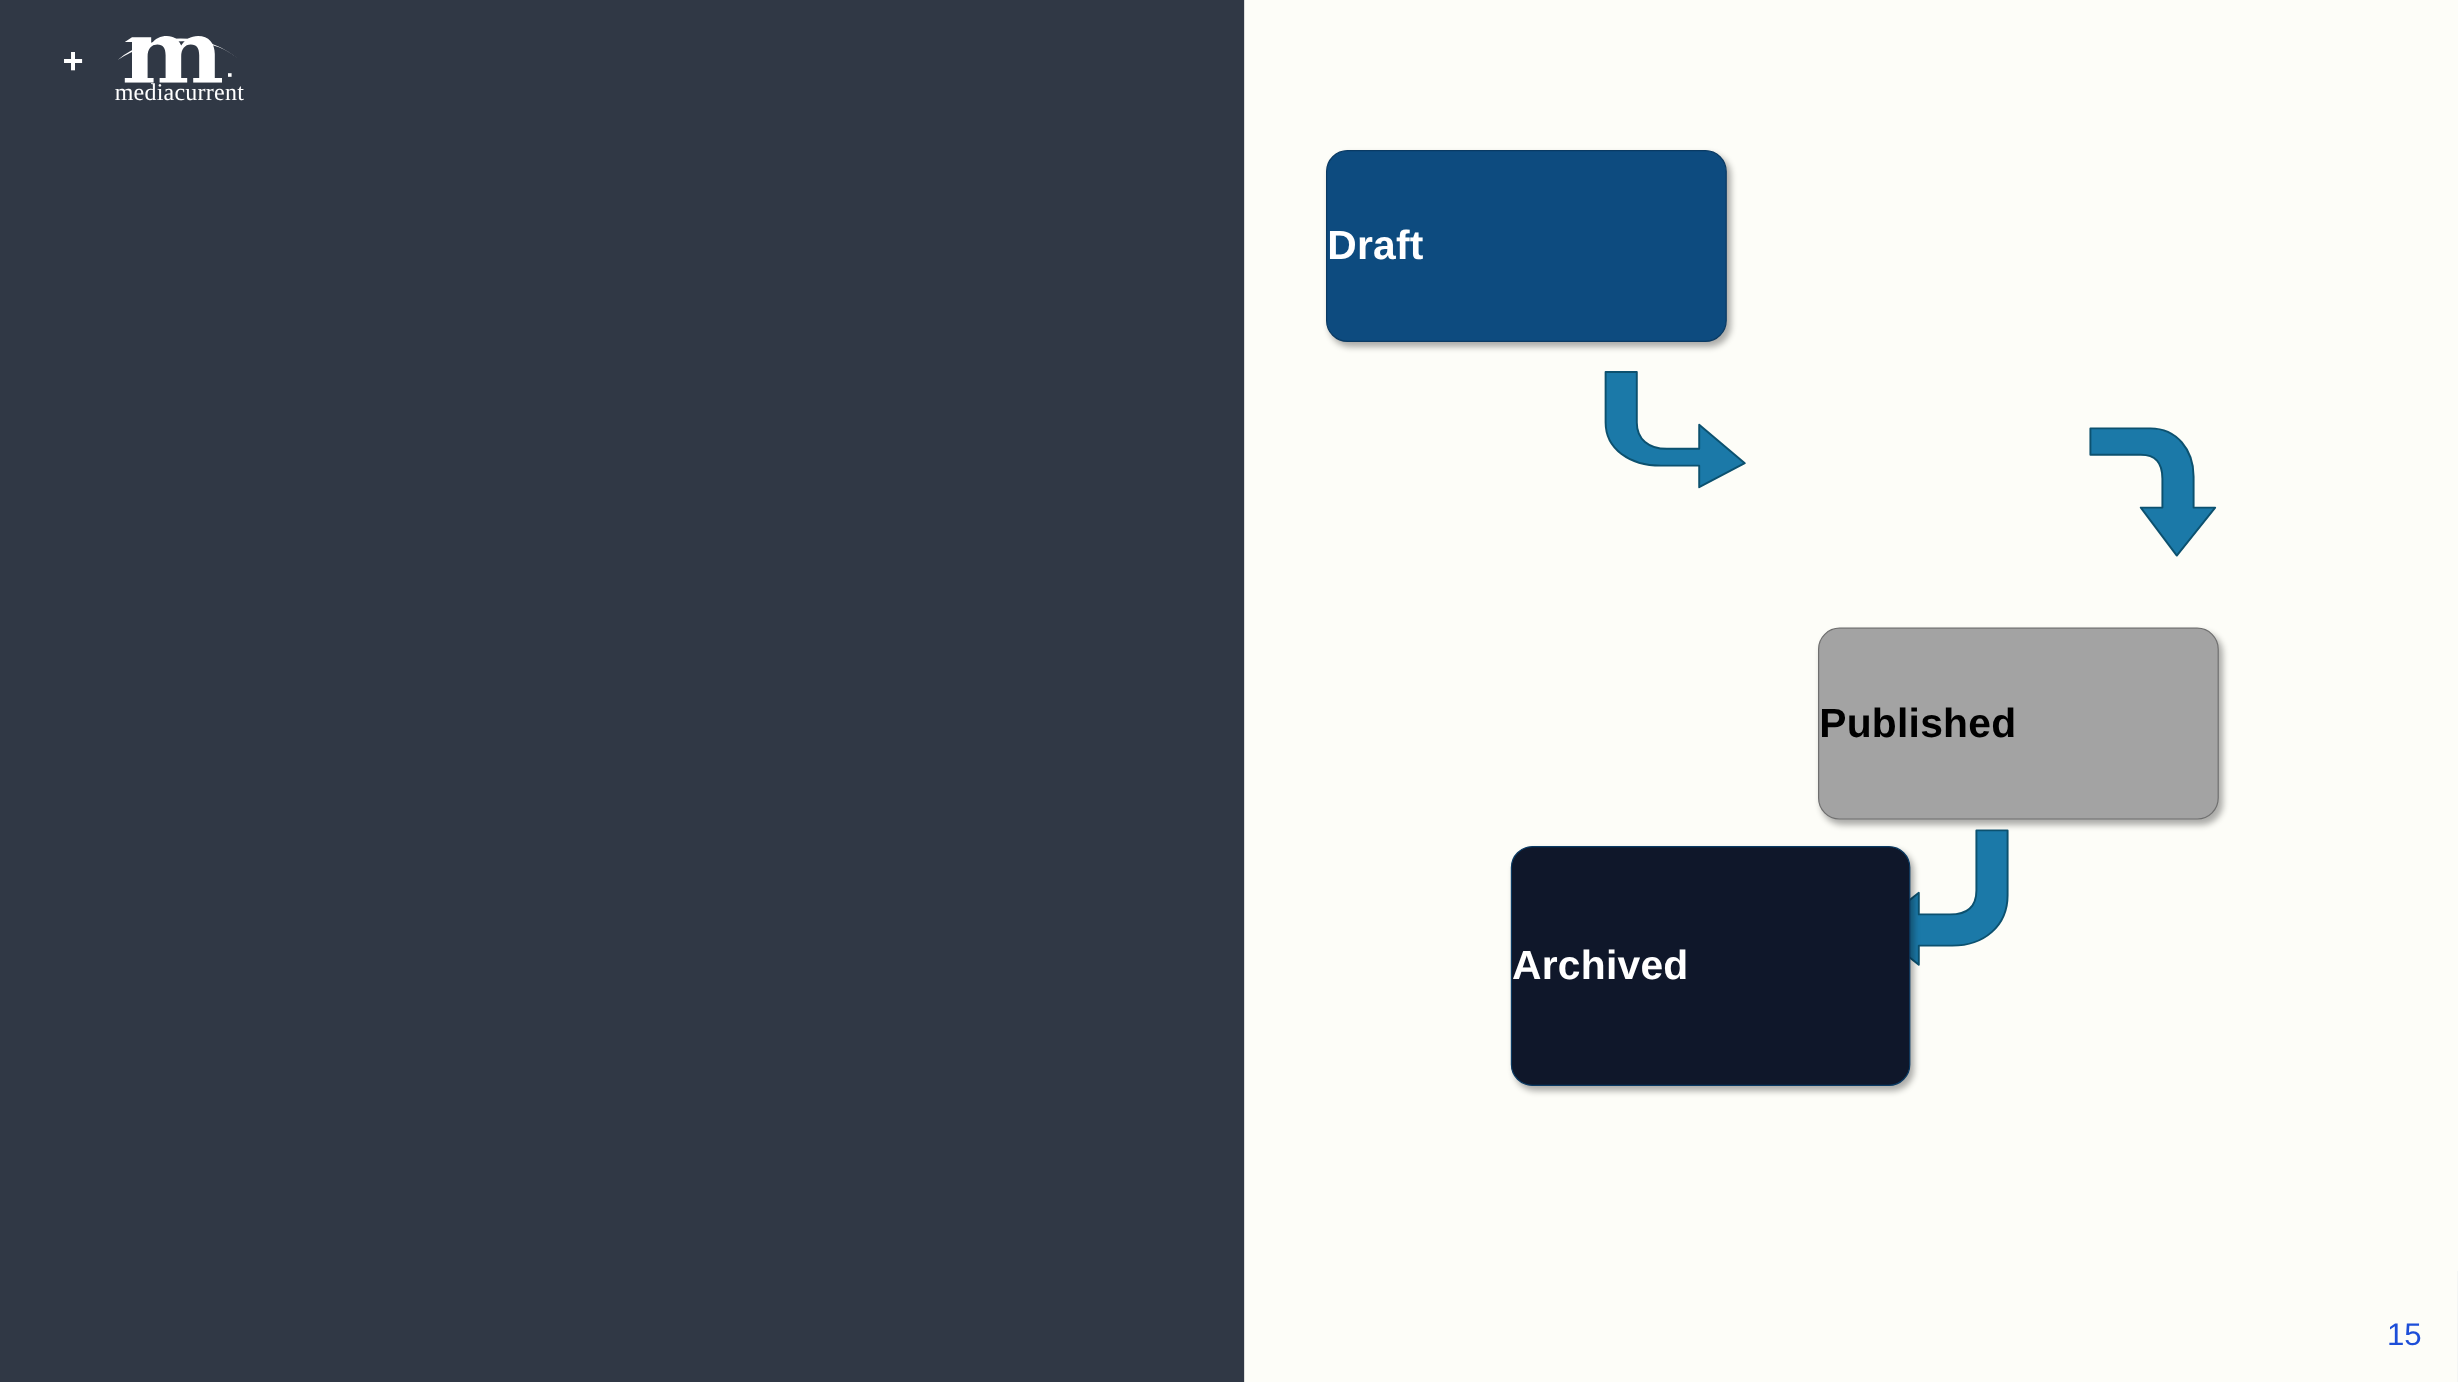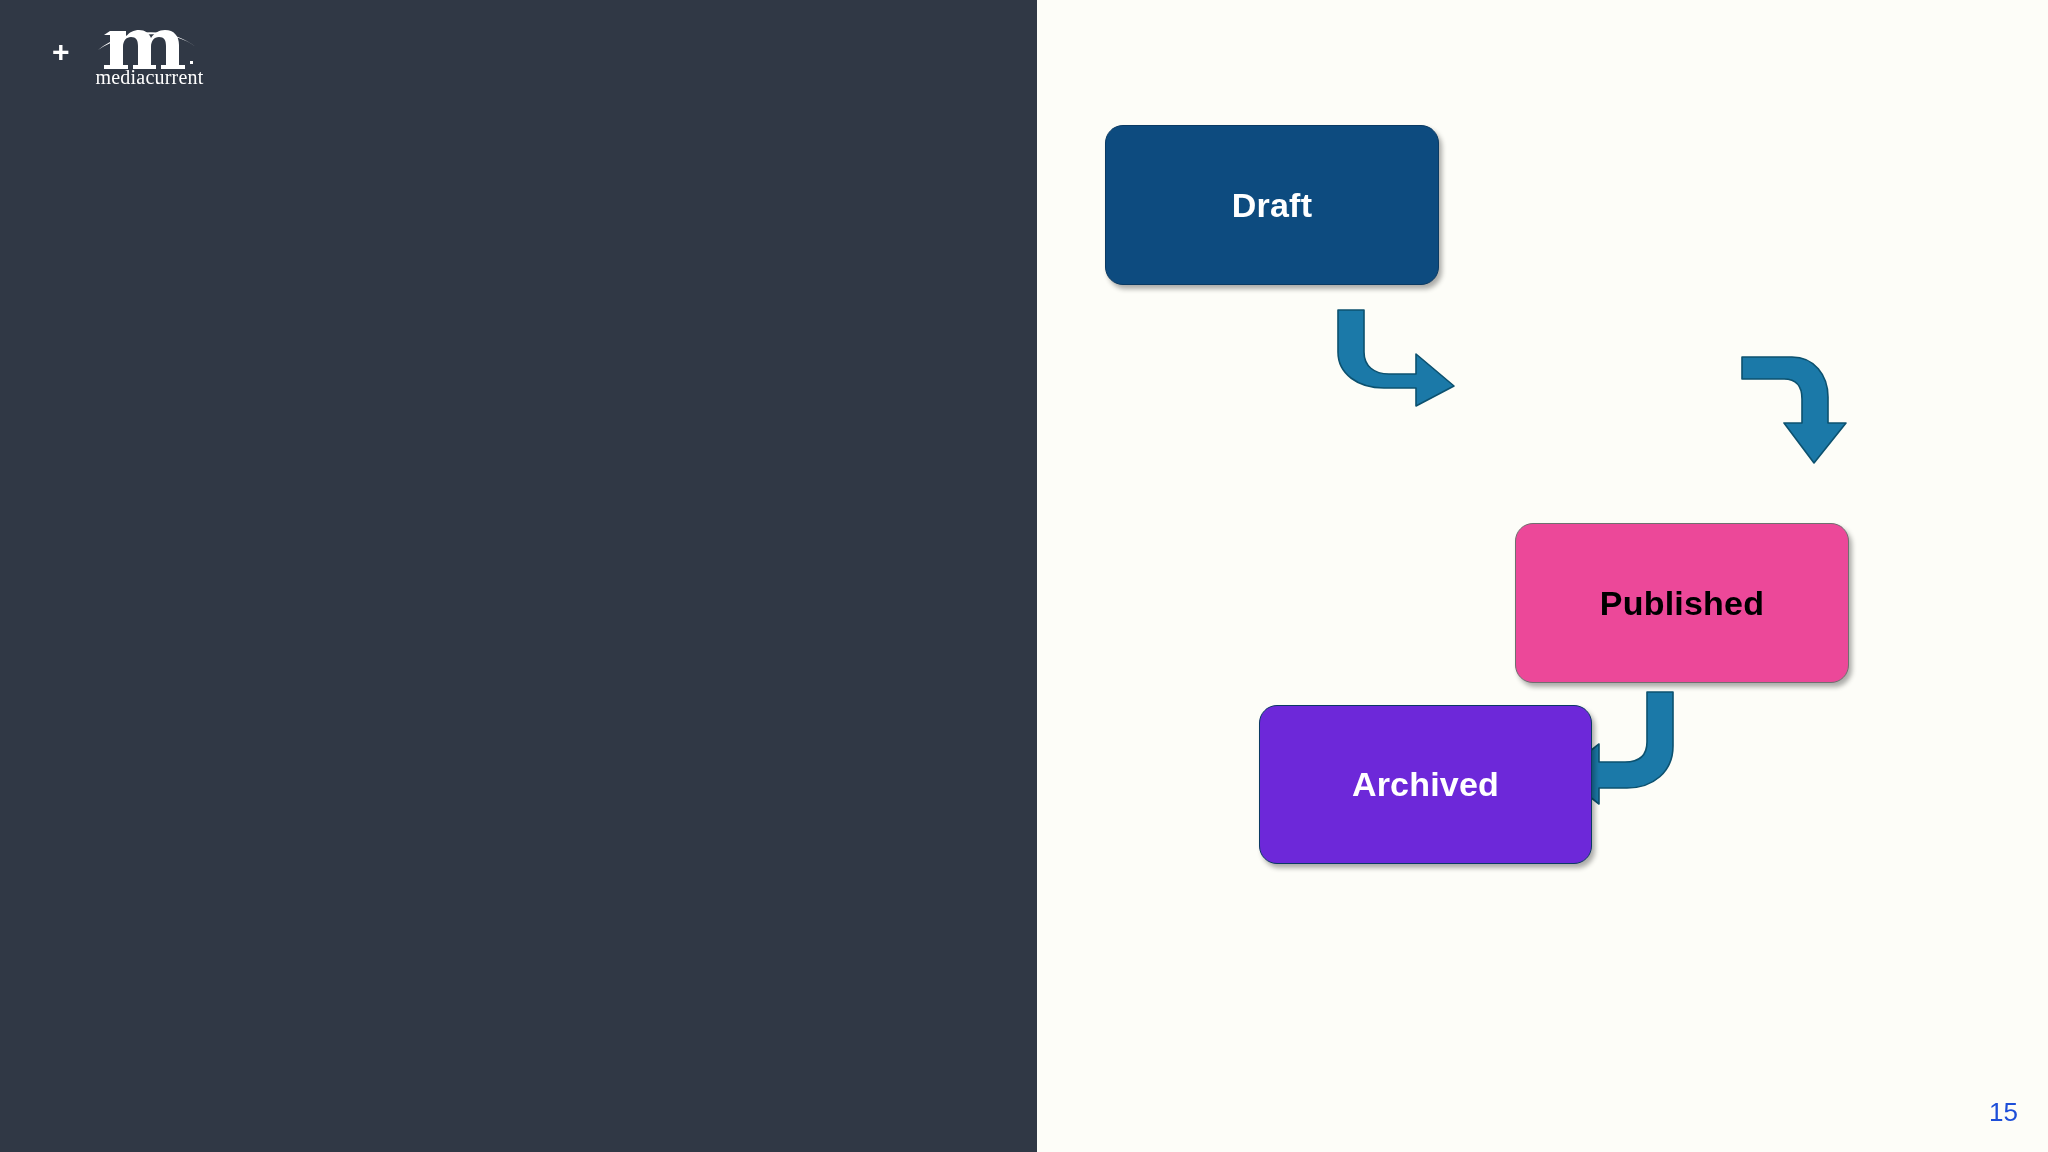--- a/index.html
+++ b/index.html
@@ -129,21 +129,20 @@
     position: absolute;
     left: 0; top: 0;
     width: 1011px;
     height: 1152px;
   }
 
   .flow-box {
     position: absolute;
     display: flex;
     align-items: center;
-    justify-content: center;
     border-radius: 18px;
     box-sizing: border-box;
     font-size: 34px;
     font-weight: bold;
     letter-spacing: 0.2px;
     box-shadow: 3px 4px 5px rgba(0,0,0,0.32);
   }
 
   #box-draft {
     left: 68px;  top: 125px;
@@ -155,28 +154,28 @@
   #box-needs-review {
     left: 350px; top: 300px;
     width: 327px; height: 158px;
     background: #e2c22c;
     color: #000000;
     border: 1px solid #9e8718;
   }
   #box-published {
     left: 478px; top: 523px;
     width: 334px; height: 160px;
-    background: #ec4899;
+    background: #a3a3a3;
     color: #000000;
     border: 1px solid #6f6f6f;
   }
   #box-archived {
     left: 222px; top: 705px;
-    width: 333px; height: 159px;
-    background: #6d28d9;
+    width: 333px; height: 200px;
+    background: #0f172a;
     color: #ffffff;
     border: 1px solid #0a3a63;
   }
 
   .arrow-svg {
     position: absolute;
     overflow: visible;
   }
   #arrow-draft-to-review { left: 297px; top: 308px; }
   #arrow-review-to-published { left: 703px; top: 353px; }

